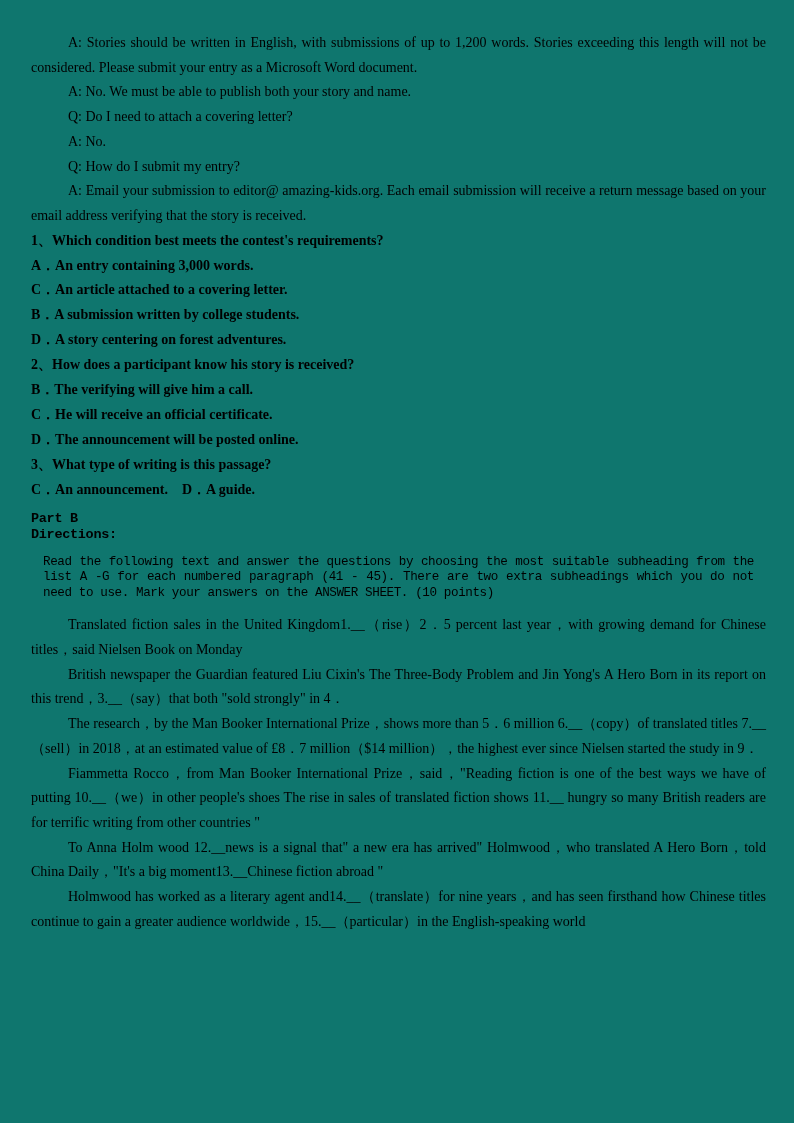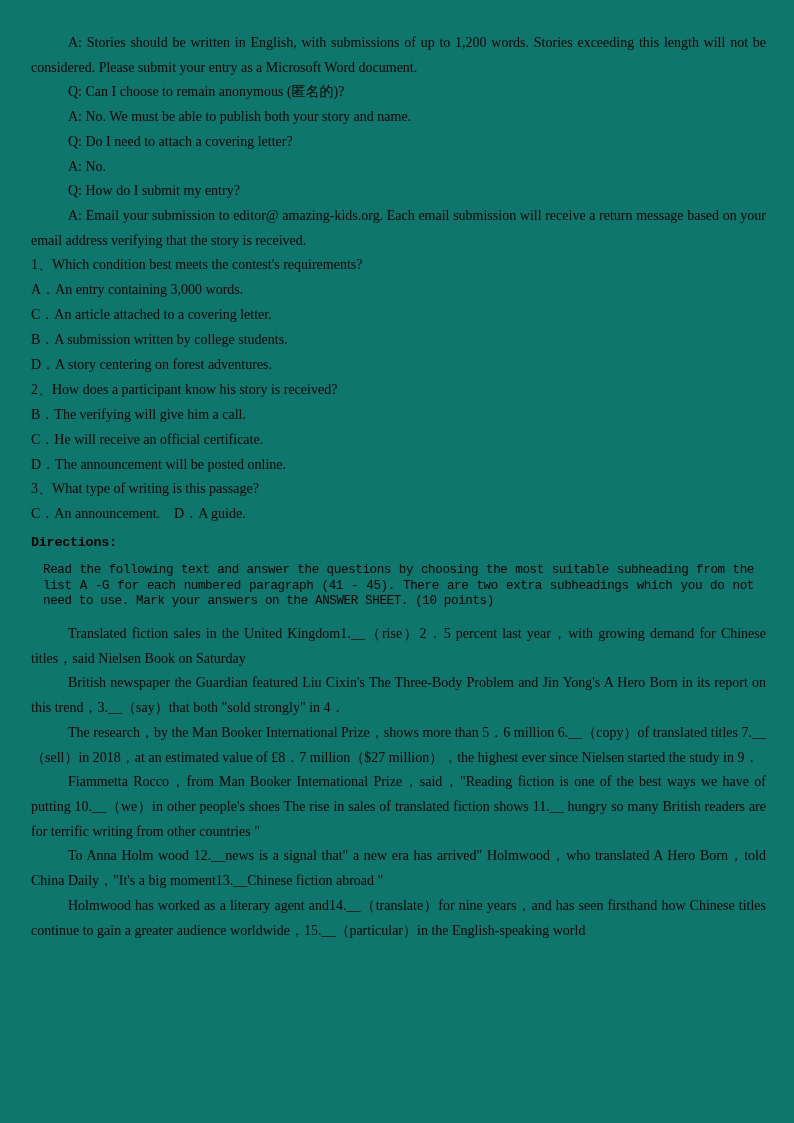--- a/index.html
+++ b/index.html
@@ -20,20 +20,21 @@
     font-size: 14px;
     line-height: 24.7px;
     text-align: justify;
     text-indent: 37px;
   }
   .q-line {
     margin: 0;
     font-size: 14px;
     line-height: 24.9px;
     text-align: left;
+    font-weight: bold;
   }
   .partb-section { margin-top: 8px; }
   .mono-heading {
     margin: 0;
     font-family: "Liberation Mono", "DejaVu Sans Mono", monospace;
     font-weight: bold;
     font-size: 13.5px;
     line-height: 16px;
     letter-spacing: -0.3px;
   }
@@ -47,21 +48,20 @@
   }
   .passage-section { margin-top: 2px; }
 </style>
 </head>
 <body>
 
 <div class="page">
 
   <div class="qa-section">
     <p class="body-par">A: Stories should be written in English, with submissions of up to 1,200 words. Stories exceeding this length will not be considered. Please submit your entry as a Microsoft Word document.</p>
-    <p class="body-par">Q: Can I choose to remain anonymous (匿名的)?</p>
     <p class="body-par">A: No. We must be able to publish both your story and name.</p>
     <p class="body-par">Q: Do I need to attach a covering letter?</p>
     <p class="body-par">A: No.</p>
     <p class="body-par">Q: How do I submit my entry?</p>
     <p class="body-par">A: Email your submission to editor@ amazing-kids.org. Each email submission will receive a return message based on your email address verifying that the story is received.</p>
   </div>
 
   <div class="questions-section">
     <p class="q-line">1、Which condition best meets the contest's requirements?</p>
     <p class="q-line">A．An entry containing 3,000 words.</p>
@@ -72,26 +72,27 @@
     <p class="q-line">2、How does a participant know his story is received?</p>
     <p class="q-line">B．The verifying will give him a call.</p>
     <p class="q-line">C．He will receive an official certificate.</p>
     <p class="q-line">D．The announcement will be posted online.</p>
 
     <p class="q-line">3、What type of writing is this passage?</p>
     <p class="q-line">C．An announcement.　D．A guide.</p>
   </div>
 
   <div class="partb-section">
+    <p class="mono-heading">Part B</p>
     <p class="mono-heading">Directions:</p>
     <p class="mono-text">Read the following text and answer the questions by choosing the most suitable subheading from the list A -G for each numbered paragraph (41 - 45). There are two extra subheadings which you do not need to use. Mark your answers on the ANSWER SHEET. (10 points)</p>
   </div>
 
   <div class="passage-section">
-    <p class="body-par">Translated fiction sales in the United Kingdom1.__（rise）2．5 percent last year，with growing demand for Chinese titles，said Nielsen Book on Saturday</p>
+    <p class="body-par">Translated fiction sales in the United Kingdom1.__（rise）2．5 percent last year，with growing demand for Chinese titles，said Nielsen Book on Monday</p>
     <p class="body-par">British newspaper the Guardian featured Liu Cixin's The Three-Body Problem and Jin Yong's A Hero Born in its report on this trend，3.__（say）that both "sold strongly" in 4．</p>
-    <p class="body-par">The research，by the Man Booker International Prize，shows more than 5．6 million 6.__（copy）of translated titles 7.__（sell）in 2018，at an estimated value of £8．7 million（$27 million），the highest ever since Nielsen started the study in 9．</p>
+    <p class="body-par">The research，by the Man Booker International Prize，shows more than 5．6 million 6.__（copy）of translated titles 7.__（sell）in 2018，at an estimated value of £8．7 million（$14 million），the highest ever since Nielsen started the study in 9．</p>
     <p class="body-par">Fiammetta Rocco，from Man Booker International Prize，said，"Reading fiction is one of the best ways we have of putting 10.__（we）in other people's shoes The rise in sales of translated fiction shows 11.__ hungry so many British readers are for terrific writing from other countries "</p>
     <p class="body-par">To Anna Holm wood 12.__news is a signal that" a new era has arrived" Holmwood，who translated A Hero Born，told China Daily，"It's a big moment13.__Chinese fiction abroad "</p>
     <p class="body-par">Holmwood has worked as a literary agent and14.__（translate）for nine years，and has seen firsthand how Chinese titles continue to gain a greater audience worldwide，15.__（particular）in the English-speaking world</p>
   </div>
 
 </div>
 
 </body></html>

